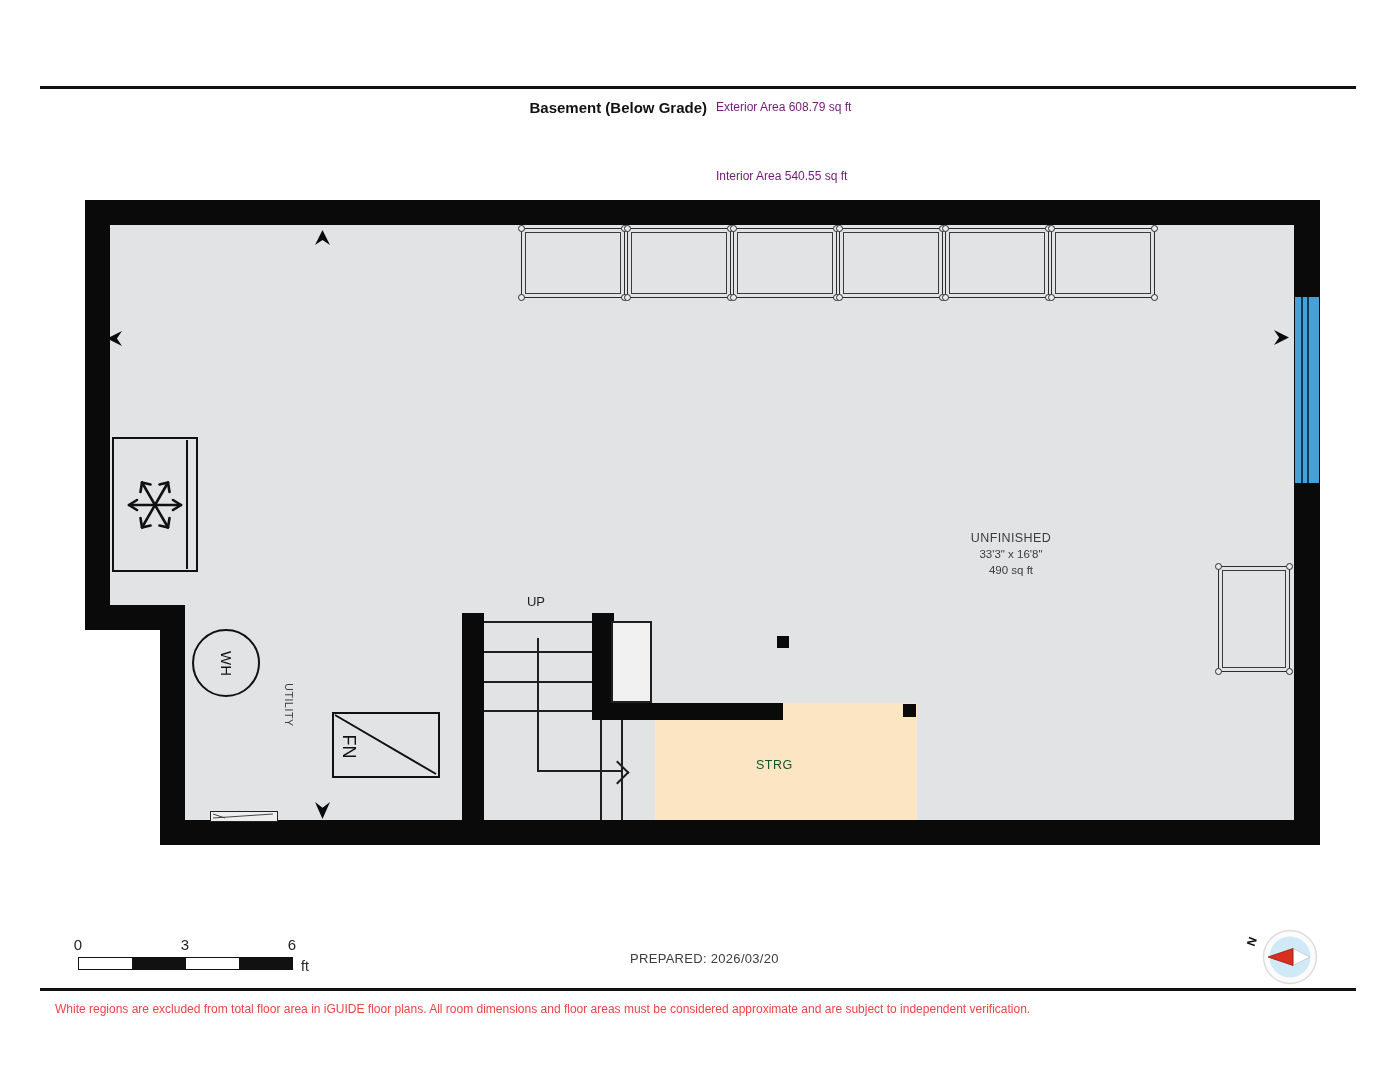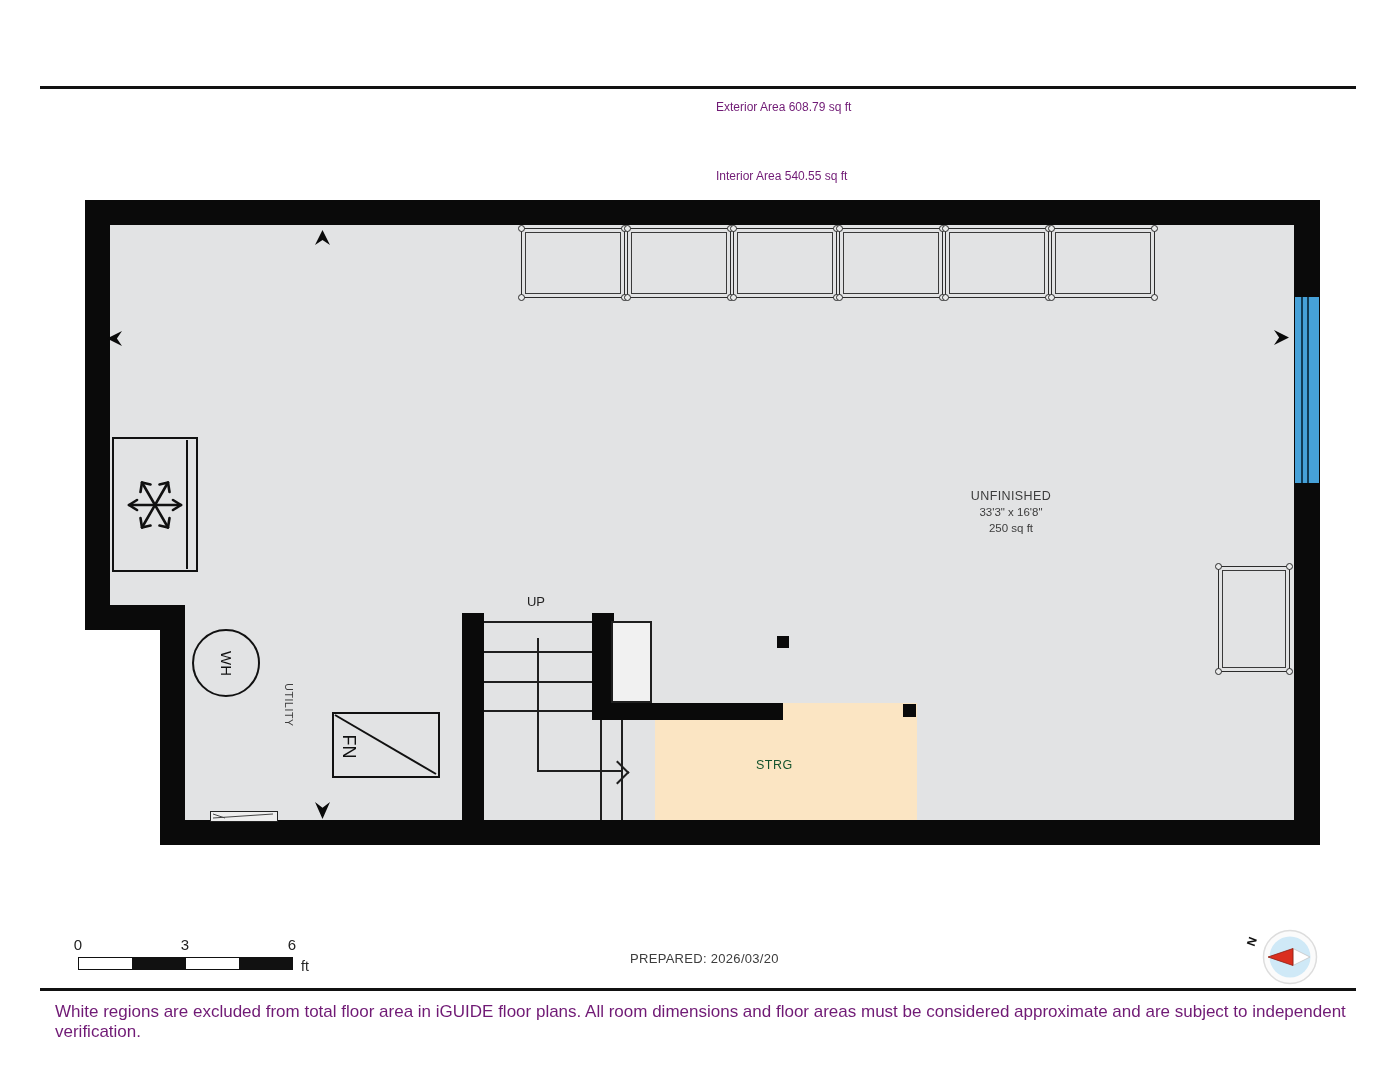--- a/index.html
+++ b/index.html
@@ -26,43 +26,44 @@
   .dot.tl{left:-4px;top:-4px}.dot.tr{right:-4px;top:-4px}
   .dot.bl{left:-4px;bottom:-4px}.dot.br{right:-4px;bottom:-4px}
 
   
   .warr{position:absolute;background:#0a0a0a;}
   .warr.up{clip-path:polygon(50% 0,100% 100%,50% 66%,0 100%);}
   .warr.down{clip-path:polygon(50% 100%,100% 0,50% 34%,0 0);}
   .warr.left{clip-path:polygon(0 50%,100% 0,66% 50%,100% 100%);}
   .warr.right{clip-path:polygon(100% 50%,0 0,34% 50%,0 100%);}
 
-  .room-label{position:absolute;text-align:center;color:#3c3c3c;line-height:16px;}
+  .room-label{position:absolute;text-align:center;color:#3c3c3c;line-height:16px;margin-top:42px;}
   .room-label .l1{font-size:12.5px;letter-spacing:.4px;}
   .room-label .l2{font-size:11.5px;}
 
   .rot90{transform:rotate(90deg);}
   .chev{position:absolute;width:15px;height:15px;border-top:2px solid #1f1f1f;
         border-right:2px solid #1f1f1f;transform:rotate(45deg);}
 
   .scale-num{position:absolute;font-size:15px;color:#222;width:30px;text-align:center;}
   .scale-bar{position:absolute;left:78px;top:957px;width:215px;height:13px;
              border:1.5px solid #111;box-sizing:border-box;display:flex;}
   .scale-bar span{height:100%;flex:1;}
   .seg-w{background:#fff;} .seg-b{background:#111;}
 
-  .footer-text{position:absolute;left:55px;top:1002px;font-size:17px;color:#701a75;}
+  .footer-text{position:absolute;left:55px;top:1002px;font-size:12px;color:#ef4444;}
   .prepared{position:absolute;left:630px;top:951px;font-size:13px;color:#3d3d3d;letter-spacing:.3px;}
 </style>
 </head>
 <body>
 
 <div id="page">
 
   <div class="hline" style="left:40px;top:86px;width:1316px;"></div>
+  <div class="sub-bold">Basement (Below Grade)</div>
   <div class="sub" style="top:100px;">Exterior Area 608.79 sq ft</div>
   <div class="sub" style="top:122px;margin-top:47px;">Interior Area 540.55 sq ft</div>
 
   <div class="floor" style="left:110px;top:224px;width:1185px;height:597px;"></div>
   <div class="abs" style="left:655px;top:703px;width:262px;height:118px;background:#fbe5c3;"></div>
   <div class="abs" style="left:85px;top:630px;width:75px;height:191px;background:#ffffff;"></div>
 
   <div class="wall" style="left:85px;top:200px;width:1235px;height:25px;"></div>
   <div class="wall" style="left:85px;top:200px;width:25px;height:430px;"></div>
   <div class="wall" style="left:85px;top:605px;width:100px;height:25px;"></div>
@@ -179,21 +180,21 @@
   <div class="abs" style="left:210px;top:811px;width:68px;height:11px;border:1.5px solid #222;background:#eee;box-sizing:border-box;">
     <svg width="65" height="8" viewBox="0 0 65 8" style="display:block">
       <line x1="2" y1="6" x2="62" y2="2" stroke="#444" stroke-width="1"></line>
       <line x1="2" y1="2" x2="14" y2="6" stroke="#444" stroke-width="1"></line>
     </svg>
   </div>
 
   <div class="room-label" style="left:931px;top:488px;width:160px;">
     <div class="l1">UNFINISHED</div>
     <div class="l2">33'3" x 16'8"</div>
-    <div class="l2">250 sq ft</div>
+    <div class="l2">490 sq ft</div>
   </div>
   <div class="abs" style="left:756px;top:758px;width:120px;font-size:12.5px;color:#14532d;letter-spacing:.5px;">STRG</div>
 
   <div class="scale-num" style="left:63px;top:936px;">0</div>
   <div class="scale-num" style="left:170px;top:936px;">3</div>
   <div class="scale-num" style="left:277px;top:936px;">6</div>
   <div class="scale-bar">
     <span class="seg-w"></span>
       <span class="seg-b"></span>
       <span class="seg-w"></span>

